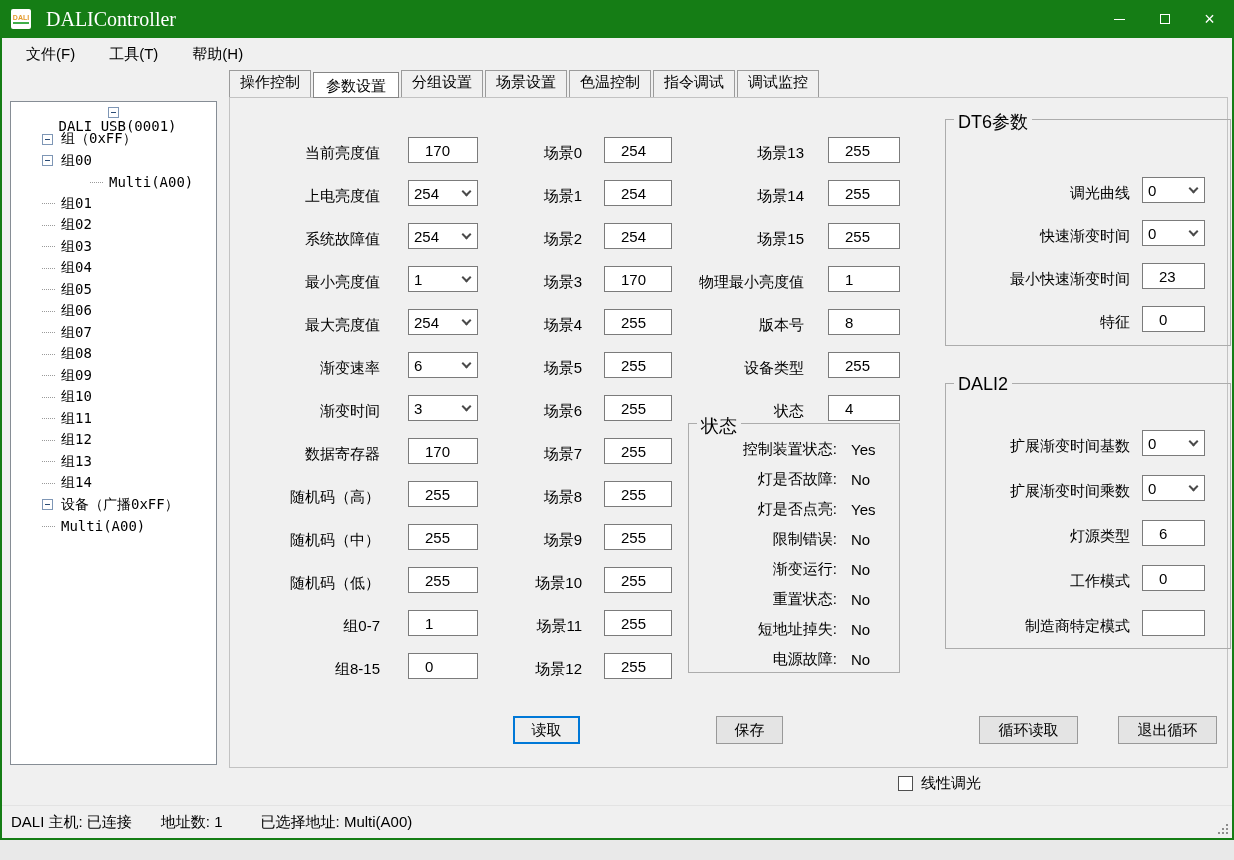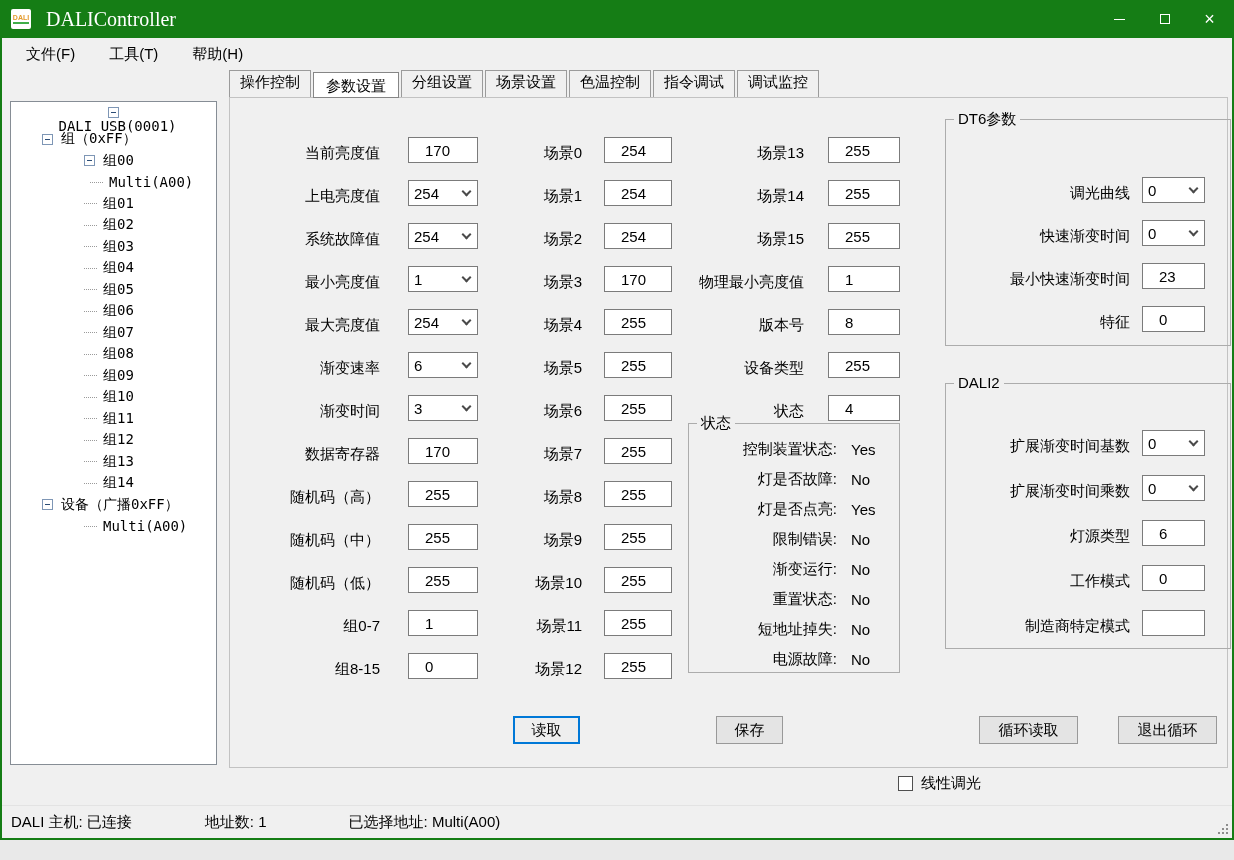--- a/index.html
+++ b/index.html
@@ -40,21 +40,21 @@
   }
   .menu-item { padding:4px 14px; margin-right:6px; font-size:15px; }
   
   .tree-panel {
     position:absolute; left:8px; top:101px; width:207px; height:664px;
     background:#fff; border:1px solid #868d95; padding-top:5px; overflow:hidden;
     font-family:"DejaVu Sans Mono","Liberation Mono",monospace;
   }
   .trow { display:flex; align-items:center; height:21.5px; font-size:14px; white-space:nowrap; }
   .d0 { padding-left:8px;flex-direction:column; } .d1 { padding-left:31px; }
-  .d2 { padding-left:73px; } .d3 { padding-left:79px; }
+  .d2 { padding-left:31px; } .d3 { padding-left:79px; }
   .expbox {
     width:11px; height:11px; border:1px solid #7e96b5; background:#fff;
     position:relative; margin-right:8px; flex:none;
   }
   .expbox::after {
     content:""; position:absolute; left:2px; right:2px; top:4px; height:1px; background:#2c4d76;
   }
   .dotstub { width:13px; border-top:1px dotted #9a9a9a; margin-right:6px; flex:none; }
   
   .tabs { position:absolute; left:227px; top:72px; height:26px; display:flex; align-items:flex-end; }
@@ -92,21 +92,21 @@
   }
   .combo-val { flex:1; font-size:15px; }
   .chev {
     width:7px; height:7px; border-right:2px solid #4a4a4a; border-bottom:2px solid #4a4a4a;
     transform:rotate(45deg); margin:-4px 7px 0 0; flex:none;
   }
   
   .group { position:absolute; border:1px solid #acacac; }
   .group-title {
     position:absolute; top:-10px; left:8px; background:#f0f0f0;
-    padding:0 4px; font-size:15px; white-space:nowrap;
+    padding:0 4px; font-size:18px; white-space:nowrap;
   }
   .group-status { left:458px; top:325px; width:212px; height:250px; }
   .status-rows { padding-top:10px; }
   .srow { display:flex; align-items:center; height:30px; padding:0 10px; }
   .sval { width:52px; padding-left:14px; font-size:15px; }
   .group-dt6 { left:715px; top:21px; width:286px; height:227px; }
   .group-dt6 .rows { padding-top:40px; }
   .group-dt6 .frow, .group-dali2 .frow { padding:0 25px 0 8px; }
   .group-dt6 .frow .flabel, .group-dali2 .frow .flabel { margin-right:12px; }
   .group-dt6 .fin, .group-dt6 .combo,
@@ -123,21 +123,21 @@
   .btn-read { left:283px; top:618px; width:67px; border:2px solid #0078d7; background:#eeeeee; }
   .btn-save { left:486px; top:618px; width:67px; }
   .btn-loop { left:749px; top:618px; width:99px; }
   .btn-exit { left:888px; top:618px; width:99px; }
   
   .chkrow { position:absolute; left:896px; top:774px; display:flex; align-items:center; }
   .chkbox { width:15px; height:15px; border:1px solid #4f4f4f; background:#fff; margin-right:8px; flex:none; }
   .chklabel { font-size:15px; }
   .statusbar {
     position:absolute; left:0; right:0; top:805px; height:33px; background:#f0f0f0;
-    border-top:1px solid #e3e3e3; display:flex; align-items:center; font-size:15px;gap:44px;
+    border-top:1px solid #e3e3e3; display:flex; align-items:center; font-size:15px;
   }
   .sb-seg1 { margin-left:9px; } .sb-seg2 { margin-left:29px; } .sb-seg3 { margin-left:38px; }
   .grip { position:absolute; right:3px; bottom:3px; width:13px; height:13px; }
   .grip::after {
     content:""; position:absolute; width:2px; height:2px; background:#8d8d8d; right:1px; bottom:1px;
     box-shadow:-4px 0 #8d8d8d,-8px 0 #8d8d8d,0 -4px #8d8d8d,-4px -4px #8d8d8d,0 -8px #8d8d8d;
   }
 </style>
 </head>
 <body>

